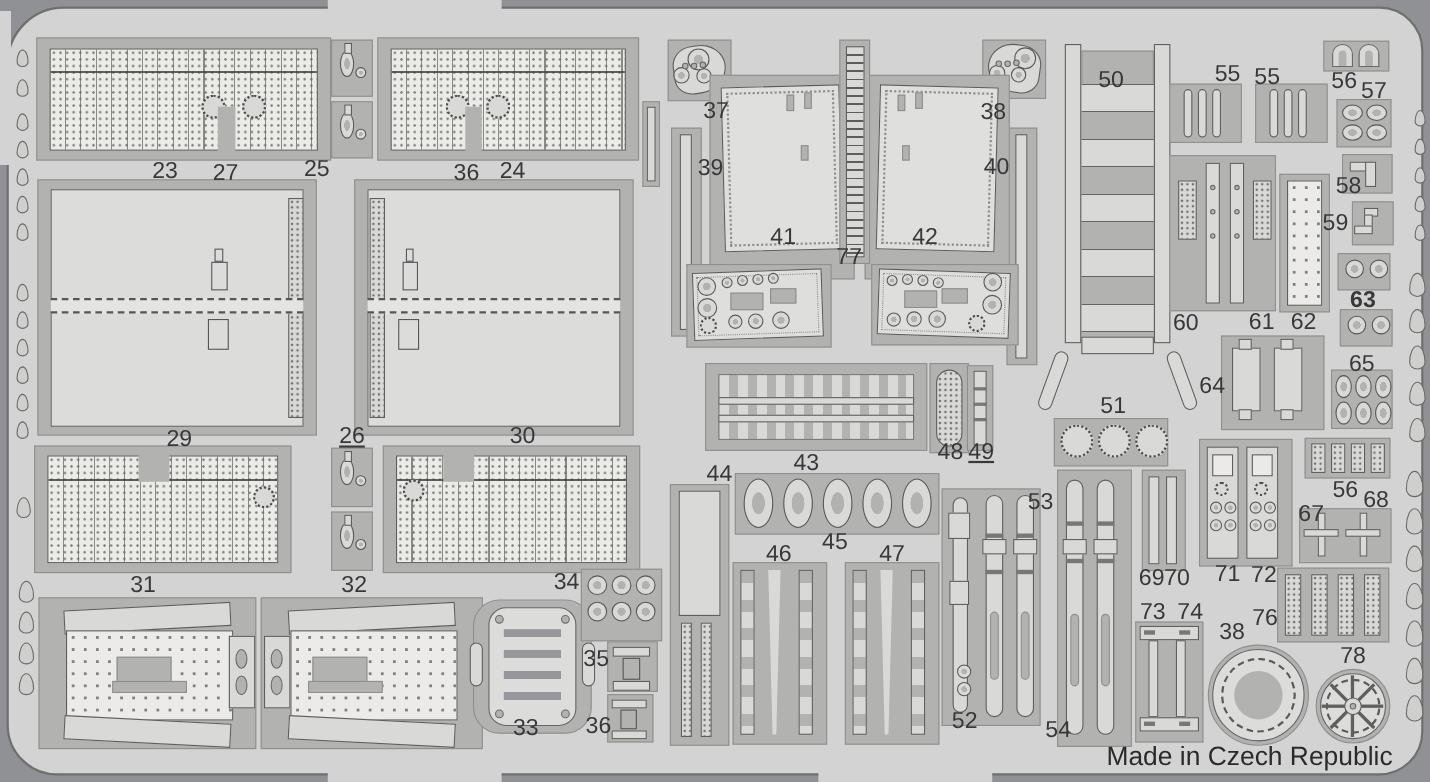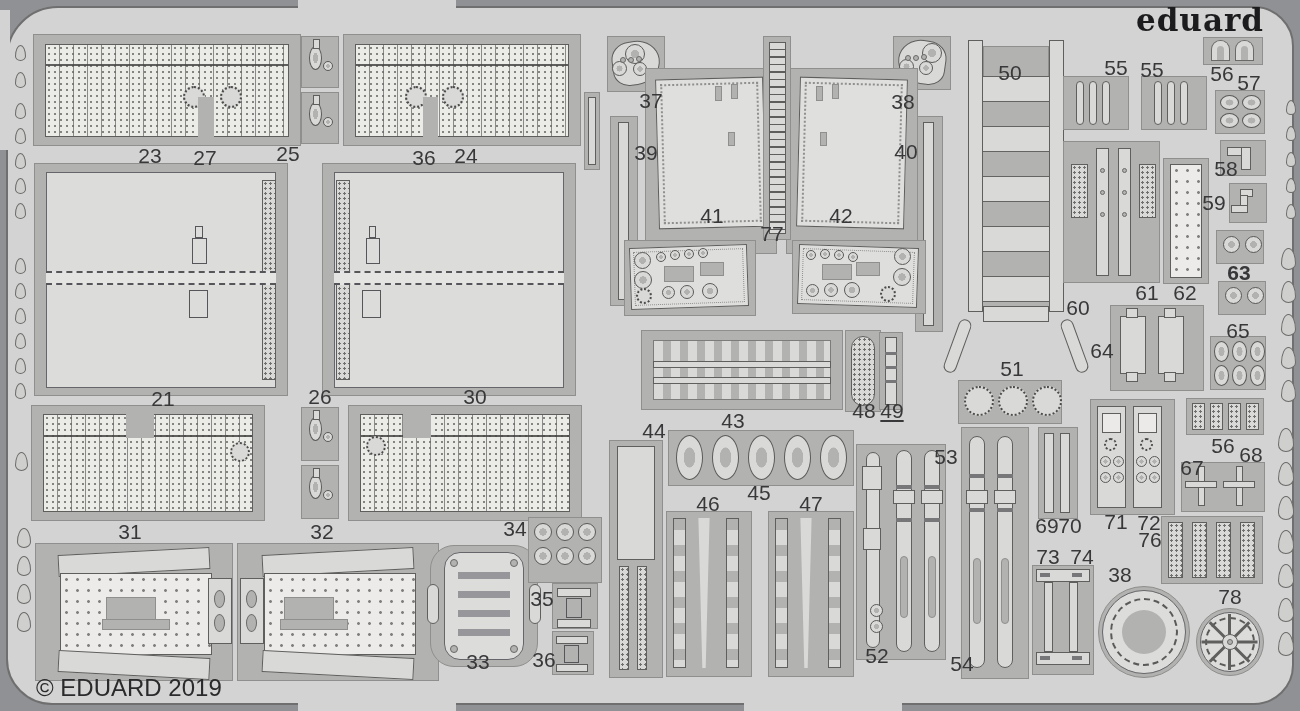--- a/index.html
+++ b/index.html
@@ -60,22 +60,21 @@
   .brand{position:absolute;right:36px;top:2px;font-family:"DejaVu Serif",serif;font-weight:bold;
        font-size:31px;color:#1c1c1e;letter-spacing:1px;z-index:20;}
   .copy{position:absolute;left:36px;top:674px;font-size:24px;color:#2a2a2c;z-index:20;}
   .made{position:absolute;right:34px;top:674px;font-size:24px;color:#2a2a2c;z-index:20;}
 </style>
 </head>
 <body>
 
 <div id="stage">
   <div class="fret"></div>
-  <div class="brand">eduard</div>
-  <div class="copy">© EDUARD 2019</div>
+  <div class="made">Made in Czech Republic</div>
 <div class="pe basef" style="left: 298px; top: 0px; width: 158px; height: 10px;"></div>
     <div class="pe basef" style="left: 0px; top: 10px; width: 10px; height: 140px;"></div>
     <div class="pe basef" style="left: 298px; top: 701px; width: 158px; height: 10px;"></div>
     <div class="pe basef" style="left: 744px; top: 701px; width: 158px; height: 10px;"></div>
     <div class="pe win" style="left: 33px; top: 34px; width: 268px; height: 112px;"></div>
     <div class="pe ribbed" style="left: 45px; top: 44px; width: 244px; height: 93px;"></div>
     <div class="pe gear" style="left: 183px; top: 86px; width: 22px; height: 22px;"></div>
     <div class="pe gear" style="left: 220px; top: 86px; width: 22px; height: 22px;"></div>
     <div class="pe winp" style="left: 198px; top: 97px; width: 16px; height: 42px;"></div>
     <div class="pe win" style="left: 301px; top: 36px; width: 38px; height: 52px;"></div>
@@ -436,22 +435,22 @@
     <div class="pe drop" style="left: 1278px; top: 496px; width: 16px; height: 24px;"></div>
     <div class="pe drop" style="left: 1278px; top: 530px; width: 16px; height: 24px;"></div>
     <div class="pe drop" style="left: 1278px; top: 564px; width: 16px; height: 24px;"></div>
     <div class="pe drop" style="left: 1278px; top: 598px; width: 16px; height: 24px;"></div>
     <div class="pe drop" style="left: 1278px; top: 632px; width: 16px; height: 24px;"></div>
     <div class="pe plabel" style="left: 150px; top: 156px;">23</div>
     <div class="pe plabel" style="left: 205px; top: 158px;">27</div>
     <div class="pe plabel" style="left: 288px; top: 154px;">25</div>
     <div class="pe plabel" style="left: 424px; top: 158px;">36</div>
     <div class="pe plabel" style="left: 466px; top: 156px;">24</div>
-    <div class="pe plabel" style="left: 163px; top: 399px;">21</div>
-    <div class="pe plabel" style="left: 320px; top: 397px;">26</div>
+    <div class="pe plabel" style="left: 163px; top: 399px;">29</div>
+    <div class="pe plabel" style="left: 320px; top: 397px; text-decoration: underline;">26</div>
     <div class="pe plabel" style="left: 475px; top: 397px;">30</div>
     <div class="pe plabel" style="left: 130px; top: 532px;">31</div>
     <div class="pe plabel" style="left: 322px; top: 532px;">32</div>
     <div class="pe plabel" style="left: 515px; top: 529px;">34</div>
     <div class="pe plabel" style="left: 542px; top: 599px;">35</div>
     <div class="pe plabel" style="left: 544px; top: 660px;">36</div>
     <div class="pe plabel" style="left: 478px; top: 662px;">33</div>
     <div class="pe plabel" style="left: 651px; top: 101px;">37</div>
     <div class="pe plabel" style="left: 646px; top: 153px;">39</div>
     <div class="pe plabel" style="left: 712px; top: 216px;">41</div>
@@ -470,31 +469,31 @@
     <div class="pe plabel" style="left: 1012px; top: 369px;">51</div>
     <div class="pe plabel" style="left: 946px; top: 457px;">53</div>
     <div class="pe plabel" style="left: 877px; top: 656px;">52</div>
     <div class="pe plabel" style="left: 962px; top: 664px;">54</div>
     <div class="pe plabel" style="left: 1116px; top: 68px;">55</div>
     <div class="pe plabel" style="left: 1152px; top: 70px;">55</div>
     <div class="pe plabel" style="left: 1222px; top: 74px;">56</div>
     <div class="pe plabel" style="left: 1249px; top: 83px;">57</div>
     <div class="pe plabel" style="left: 1226px; top: 169px;">58</div>
     <div class="pe plabel" style="left: 1214px; top: 203px;">59</div>
-    <div class="pe plabel" style="left: 1078px; top: 308px;">60</div>
+    <div class="pe plabel" style="left: 1078px; top: 294px;">60</div>
     <div class="pe plabel" style="left: 1147px; top: 293px;">61</div>
     <div class="pe plabel" style="left: 1185px; top: 293px;">62</div>
     <div class="pe plabel" style="left: 1239px; top: 273px; font-weight: bold;">63</div>
     <div class="pe plabel" style="left: 1102px; top: 351px;">64</div>
     <div class="pe plabel" style="left: 1238px; top: 331px;">65</div>
     <div class="pe plabel" style="left: 1223px; top: 446px;">56</div>
     <div class="pe plabel" style="left: 1192px; top: 452px; margin-top: 16px;">67</div>
     <div class="pe plabel" style="left: 1251px; top: 455px;">68</div>
     <div class="pe plabel" style="left: 1047px; top: 526px;">69</div>
     <div class="pe plabel" style="left: 1070px; top: 526px;">70</div>
     <div class="pe plabel" style="left: 1116px; top: 522px;">71</div>
     <div class="pe plabel" style="left: 1149px; top: 523px;">72</div>
     <div class="pe plabel" style="left: 1048px; top: 557px;">73</div>
     <div class="pe plabel" style="left: 1082px; top: 557px;">74</div>
     <div class="pe plabel" style="left: 1120px; top: 575px;">38</div>
-    <div class="pe plabel" style="left: 1150px; top: 540px;">76</div>
+    <div class="pe plabel" style="left: 1150px; top: 562px;">76</div>
     <div class="pe plabel" style="left: 1230px; top: 597px;">78</div>
   </div>
 
 </body></html>

